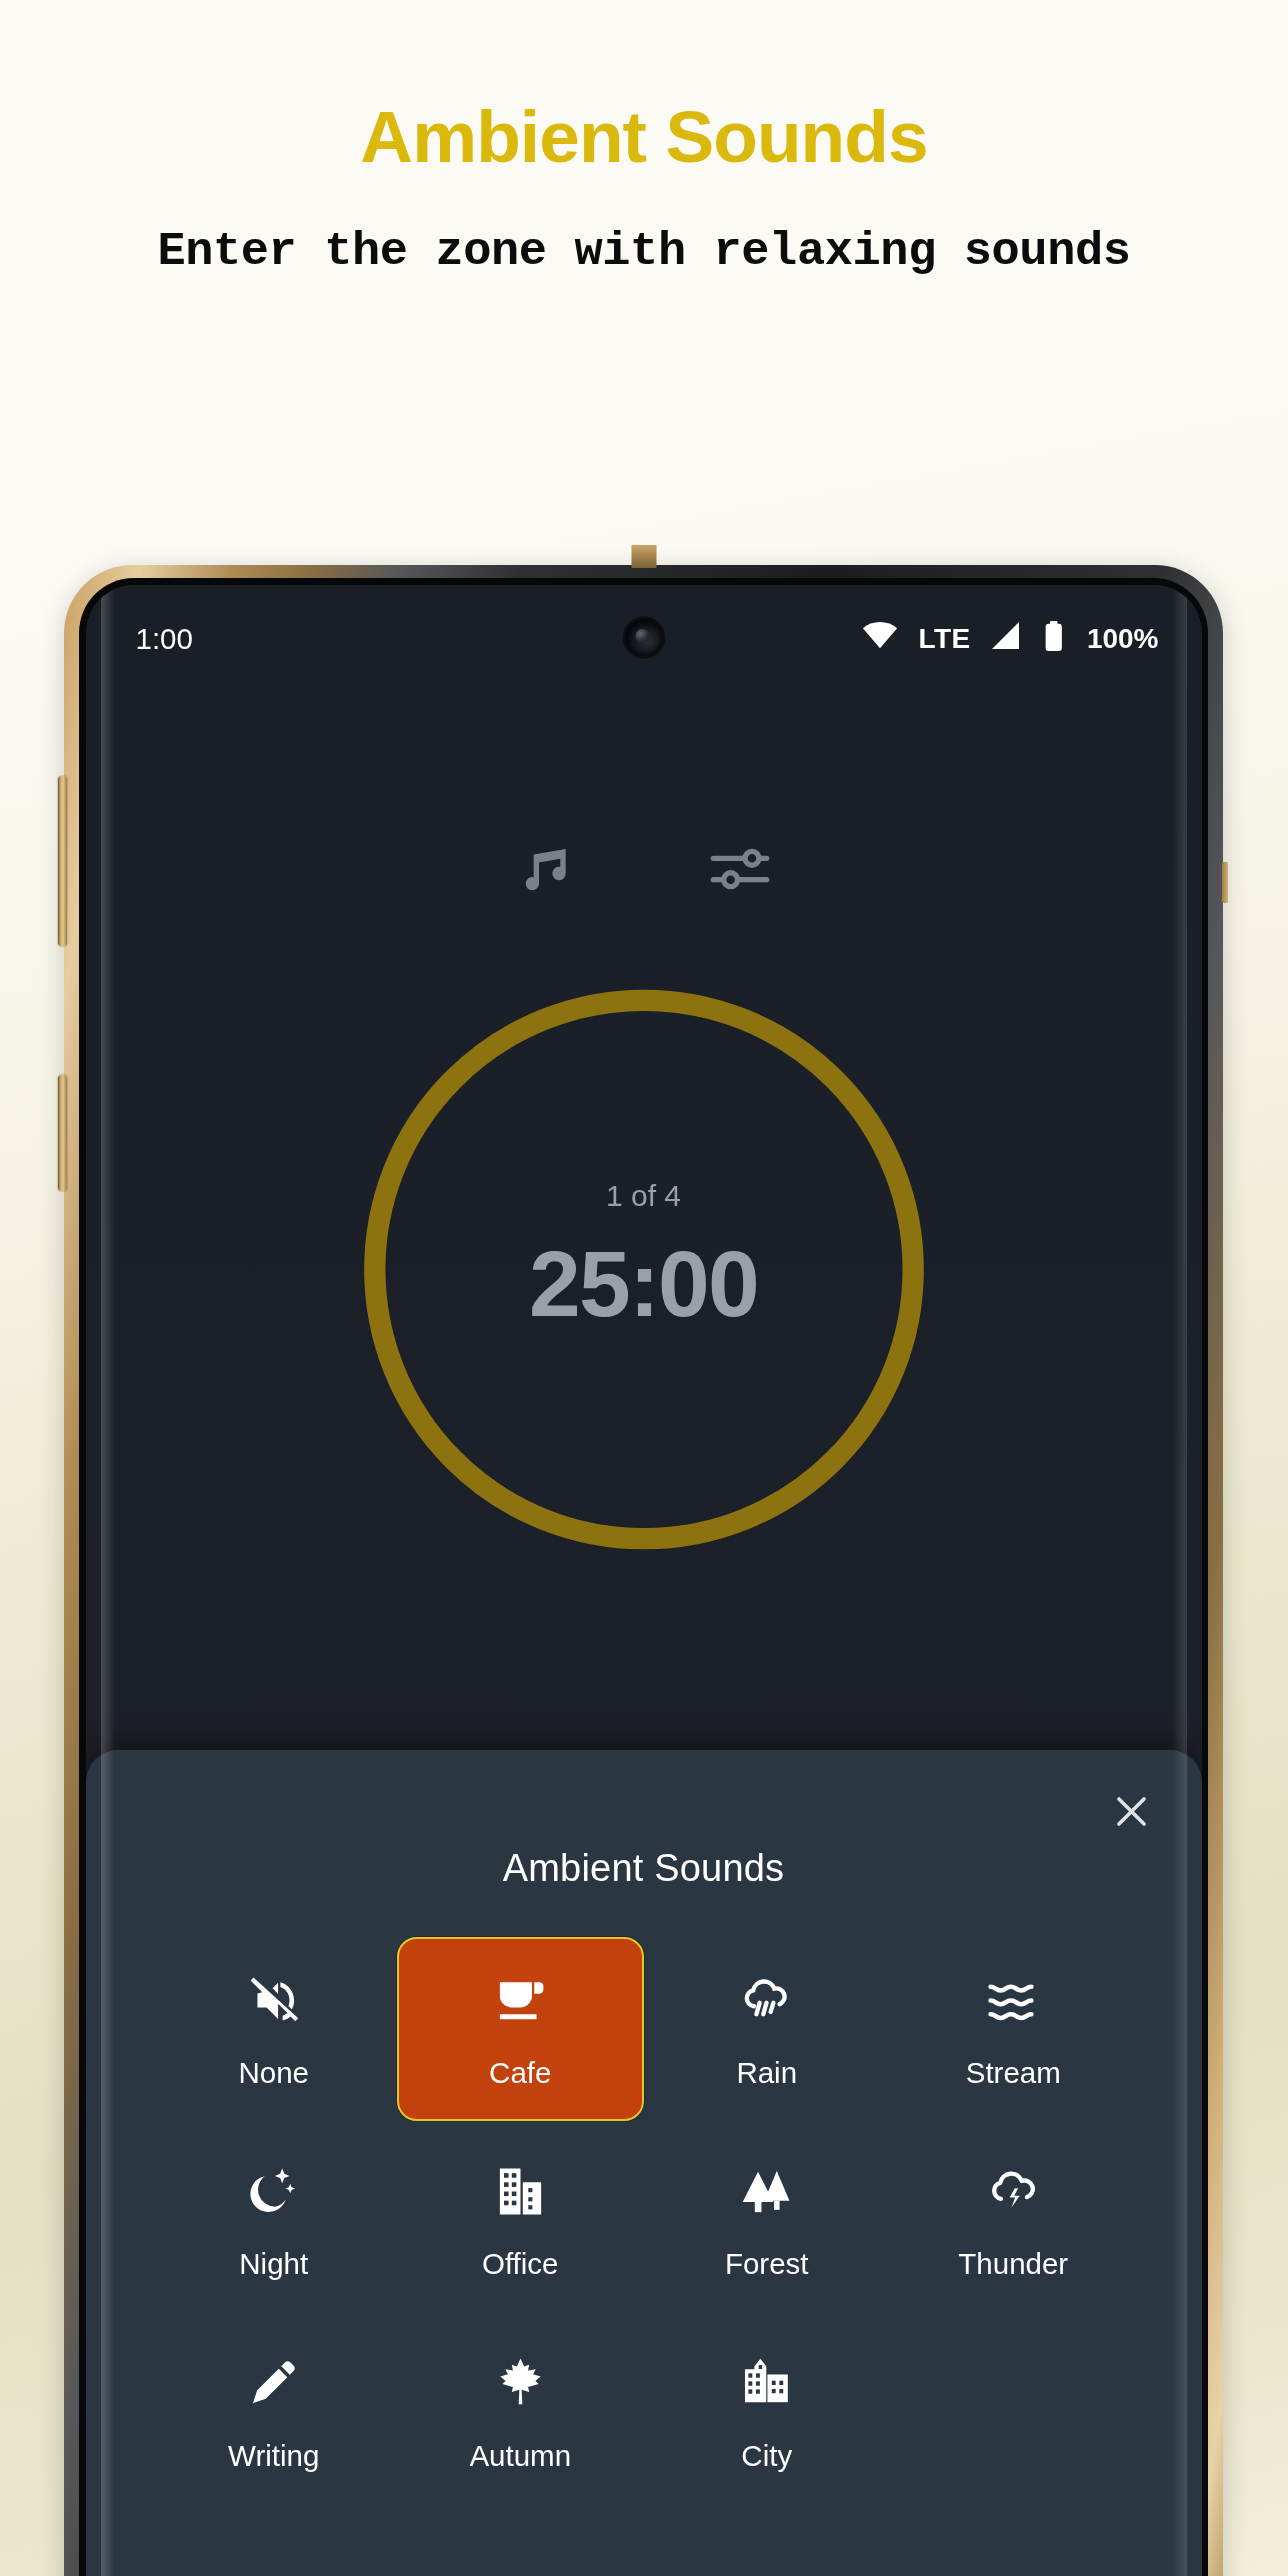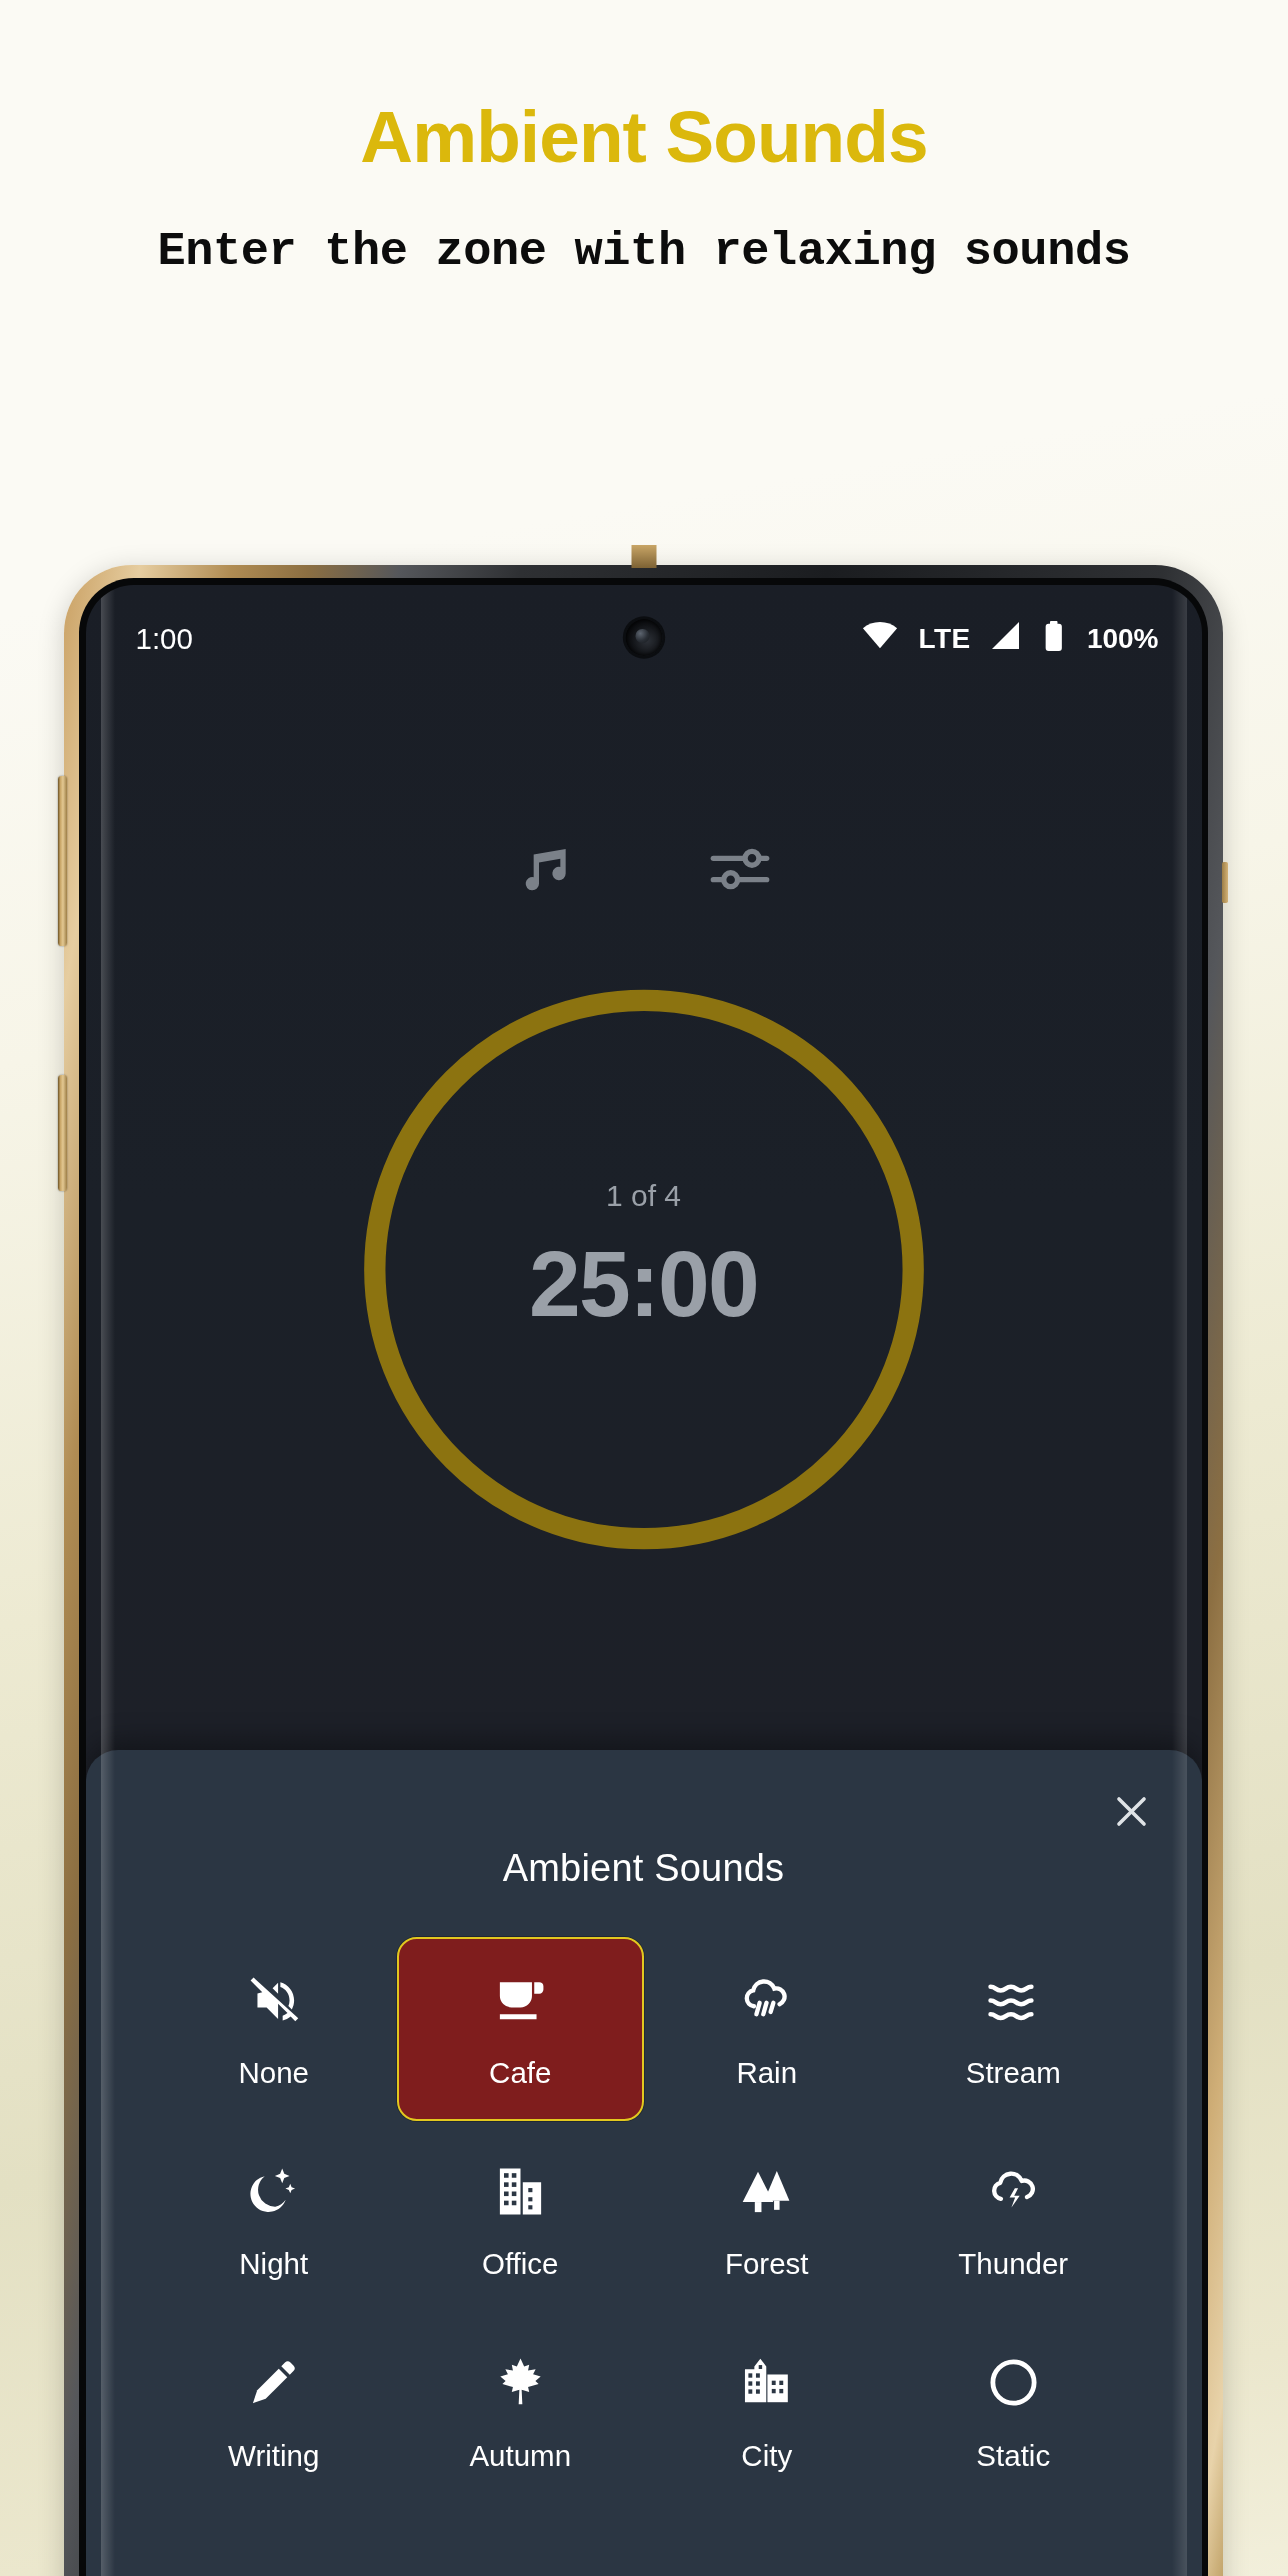--- a/index.html
+++ b/index.html
@@ -229,21 +229,21 @@
     height: 184px;
     border-radius: 19.7px;
     display: flex;
     flex-direction: column;
     align-items: center;
     justify-content: center;
     gap: 23px;
     border: 2.7px solid transparent;
   }
   .tile.selected {
-    background: #7f1d1d;
+    background: #c2410c;
     border-color: #e2c81f;
     box-shadow: 0 0 0 0.9px rgba(0,0,0,.25);
   }
   .tile .ico { color: #ffffff; display: flex; align-items: center; justify-content: center; height: 66px; }
   .tile .lbl { color: #ffffff; font-size: 29.5px; font-weight: 400; }
   .tile.selected .lbl { color: #ffffff; }
 </style>
 </head>
 <body>
 
@@ -456,28 +456,20 @@
                 <rect x="14.3" y="11.2" width="1.7" height="1.9"></rect>
                   <rect x="17.6" y="11.2" width="1.7" height="1.9"></rect>
                 <rect x="14.3" y="14.8" width="1.7" height="1.9"></rect>
                   <rect x="17.6" y="14.8" width="1.7" height="1.9"></rect>
               </g>
             </svg>
           </span>
           <span class="lbl">City</span>
         </div>
 
-        <div class="tile">
-          <span class="ico">
-            <svg width="55" height="55" viewBox="0 0 24 24" fill="none" stroke="#ffffff" stroke-width="2.1">
-              <circle cx="12" cy="12" r="9"></circle>
-            </svg>
-          </span>
-          <span class="lbl">Static</span>
-        </div>
 
       </div>
     </div>
 
     <div class="edge-glass-l"></div>
     <div class="edge-glass-r"></div>
   </div>
 </div>
 
 

